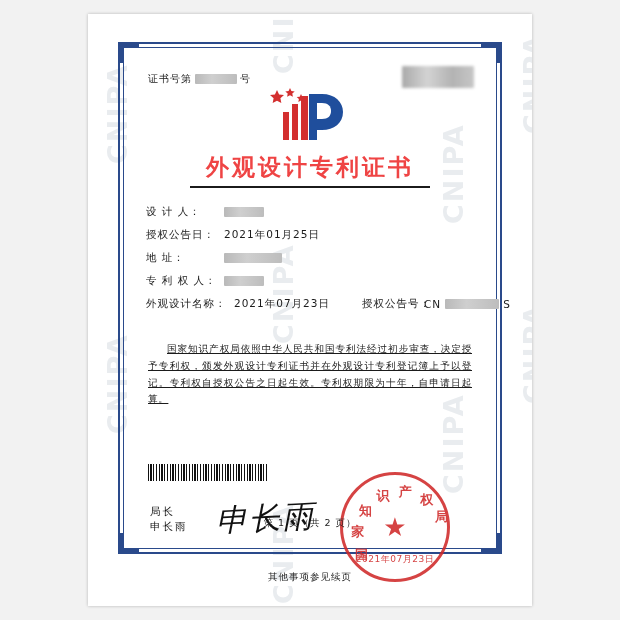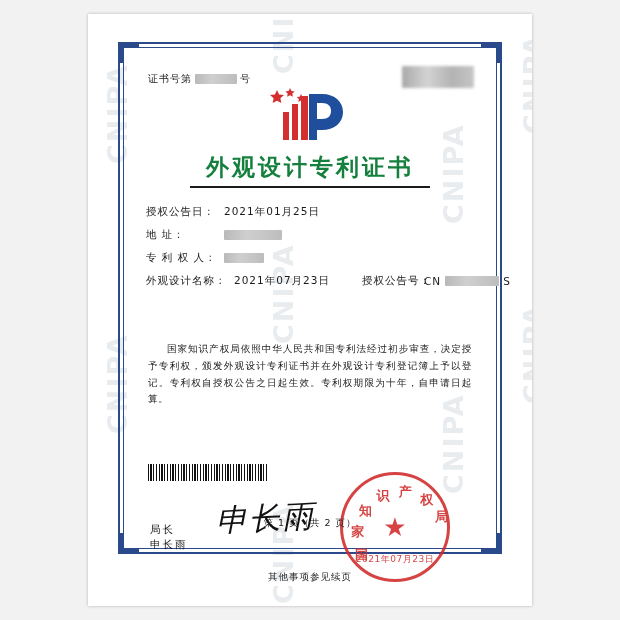--- a/index.html
+++ b/index.html
@@ -101,21 +101,21 @@
     transform:translateX(-50%);
     width:90px;height:54px;
   }
 
   .title{
     position:absolute;left:0;right:0;top:92px;
     text-align:center;
     font-size:23px;
     font-weight:bold;
     letter-spacing:3px;
-    color:#15803d;
+    color:#ef4444;
     font-family:Liberation Sans, sans-serif;
   }
   .title-rule{
     position:absolute;left:54px;right:54px;top:126px;
     height:2px;background:#1b1b1b;
   }
 
   .fields{
     position:absolute;left:10px;right:10px;top:140px;
     font-size:10.5px;color:#1b1b1b;
@@ -135,35 +135,36 @@
   .frow .seg2{display:flex;align-items:center;margin-left:22px;}
   .frow .seg2 .flabel{width:62px;}
 
   .para{
     position:absolute;left:12px;right:12px;
     font-size:9.6px;
     line-height:1.75;
     color:#1b1b1b;
     text-align:justify;
     letter-spacing:.6px;
+    text-decoration:underline;
   }
   .para.p1{top:281px;text-indent:19px;}
   .para.p2{top:340px;text-indent:19px;}
 
   .barcode{
     position:absolute;left:12px;top:404px;
     width:120px;height:17px;
     background:repeating-linear-gradient(90deg,
       #111 0 1px, #fff 1px 2px, #111 2px 4px, #fff 4px 5px,
       #111 5px 6px, #fff 6px 8px, #111 8px 9px, #fff 9px 11px);
   }
 
   .sign-block{
     position:absolute;left:14px;top:444px;
-    font-size:10.5px;line-height:1.45;letter-spacing:2px;color:#111;margin-top:18px;
+    font-size:10.5px;line-height:1.45;letter-spacing:2px;color:#111;
   }
   .signature{
     position:absolute;left:80px;top:438px;
     font-size:31px;
     font-family:"DejaVu Serif","Liberation Serif",serif;
     font-style:italic;
     color:#111;
     letter-spacing:2px;
     transform:rotate(-3deg);
   }
@@ -256,20 +257,24 @@
         <path d="M36 6 l1.3 2.7 3 .35 -2.2 2 .55 2.95 -2.65-1.45 -2.65 1.45 .55-2.95 -2.2-2 3-.35z" fill="#d32f2f"></path>
       </svg>
     </div>
 
     <div class="title">外观设计专利证书</div>
     <div class="title-rule"></div>
 
     <div class="fields">
 
 
+      <div class="frow">
+        <span class="flabel">设 计 人：</span>
+        <span class="redact" style="width:40px"></span>
+      </div>
 
 
       <div class="frow">
         <span class="flabel">授权公告日：</span>
         <span class="fval">2021年01月25日</span>
       </div>
 
       <div class="frow">
         <span class="flabel">地        址：</span>
         <span class="redact" style="width:58px"></span>

